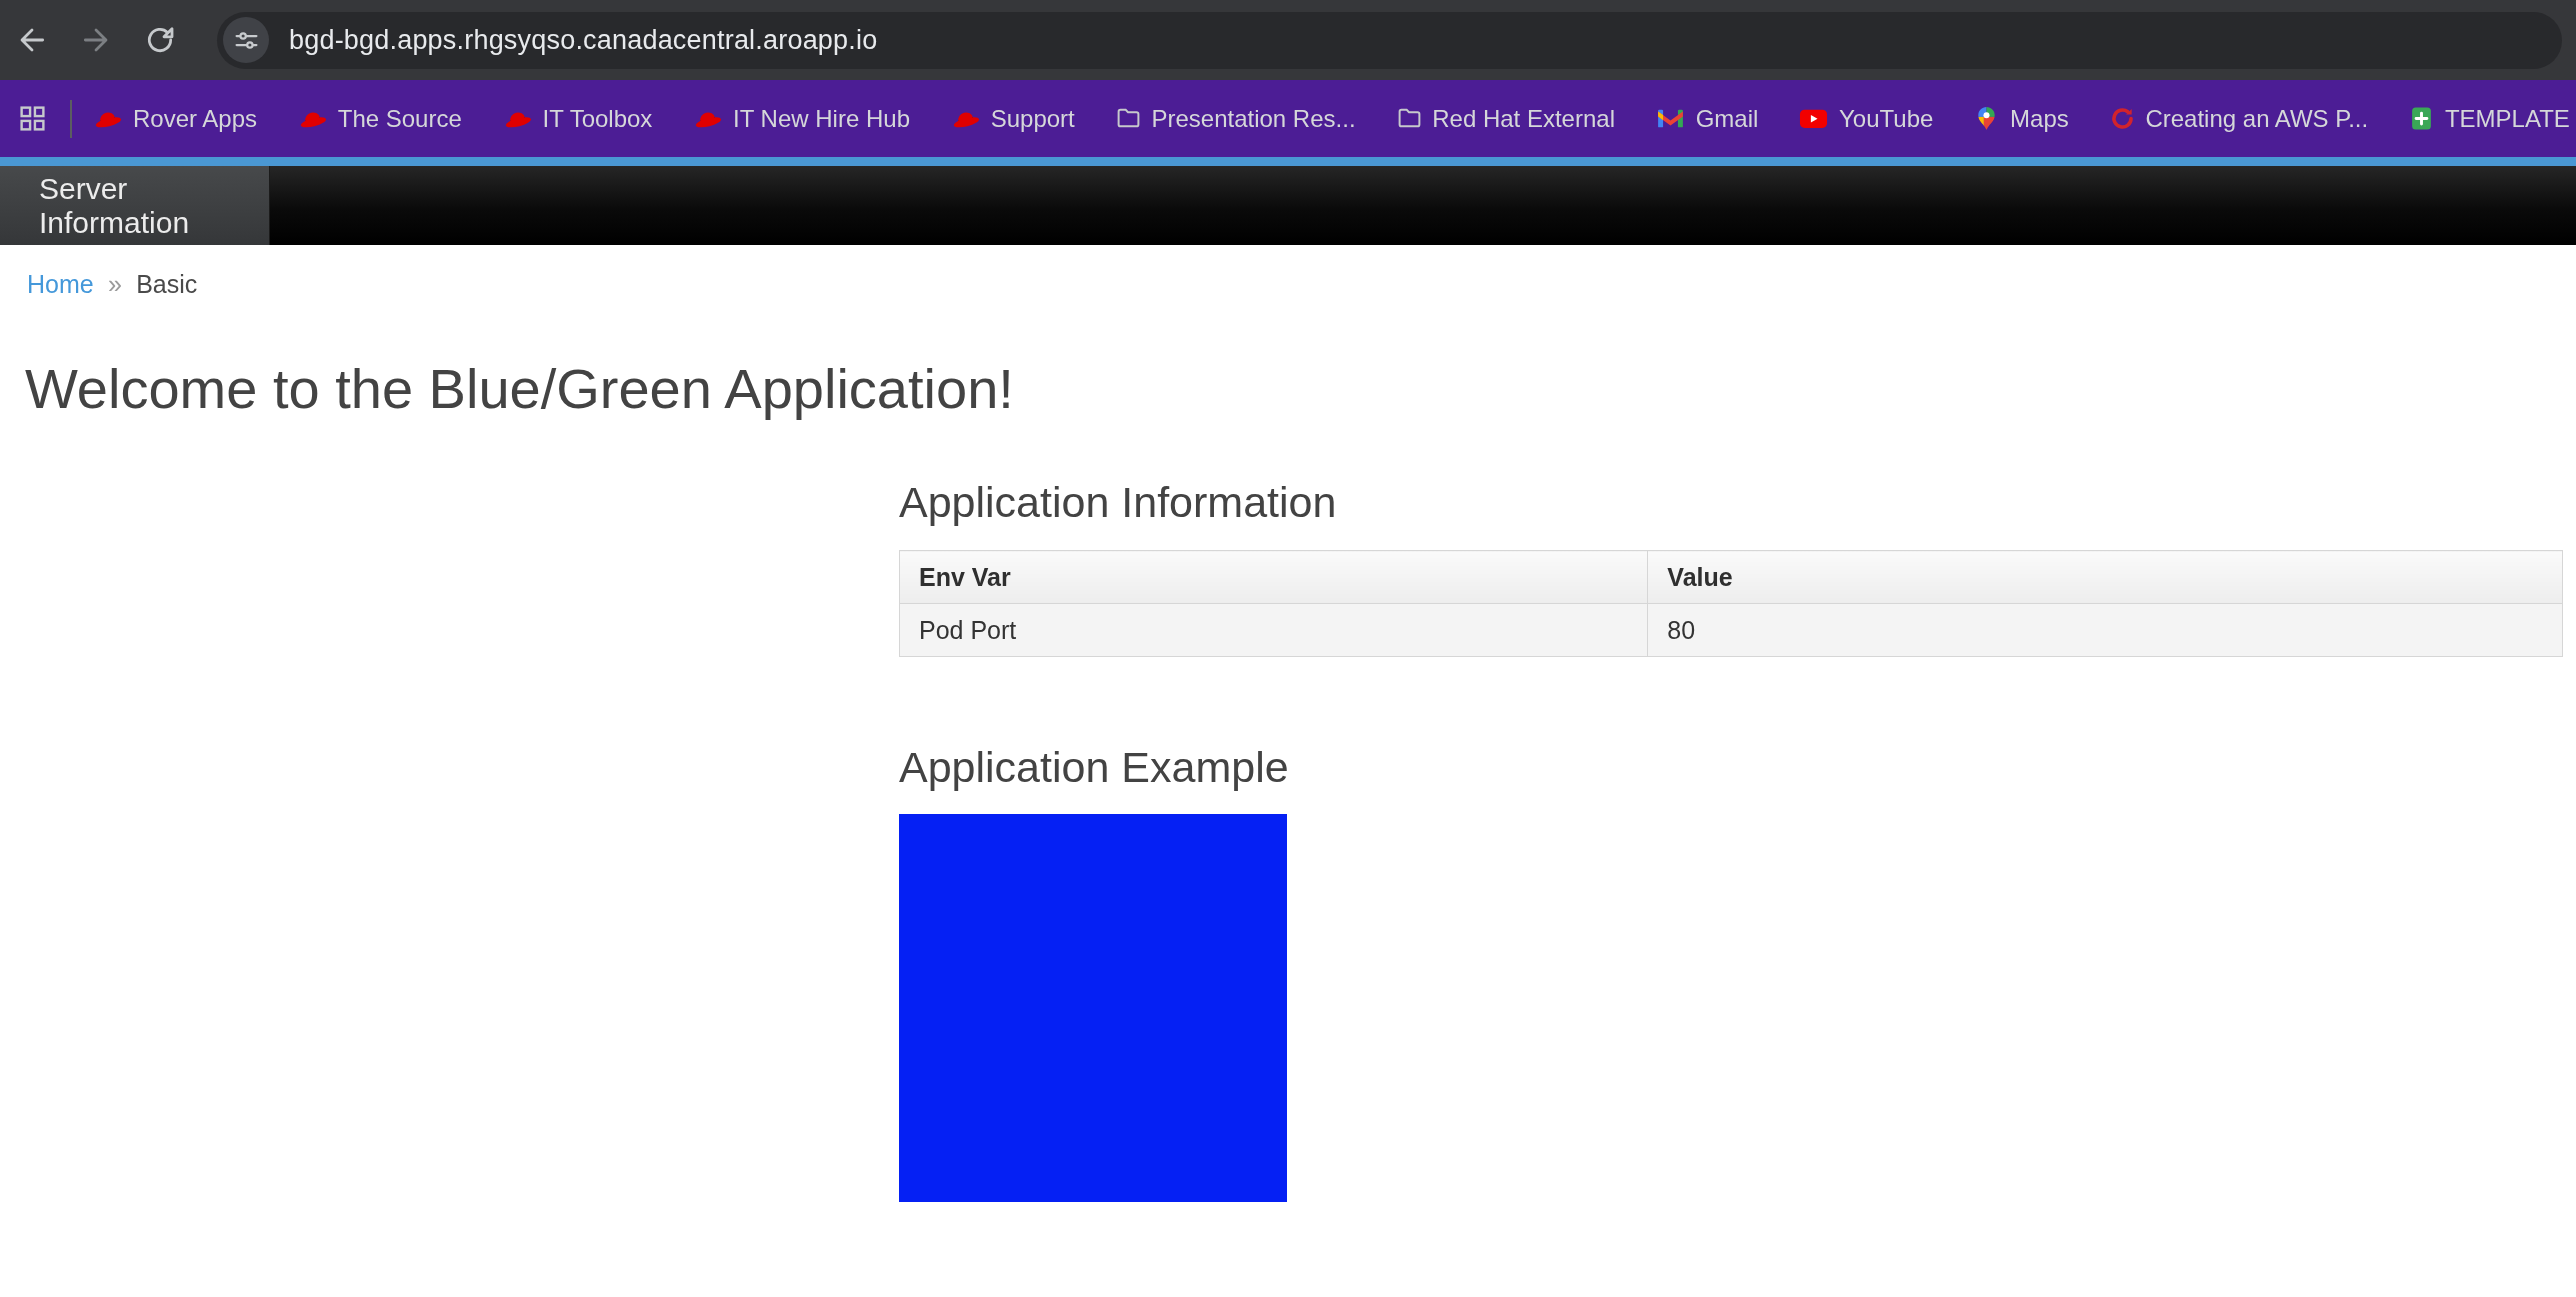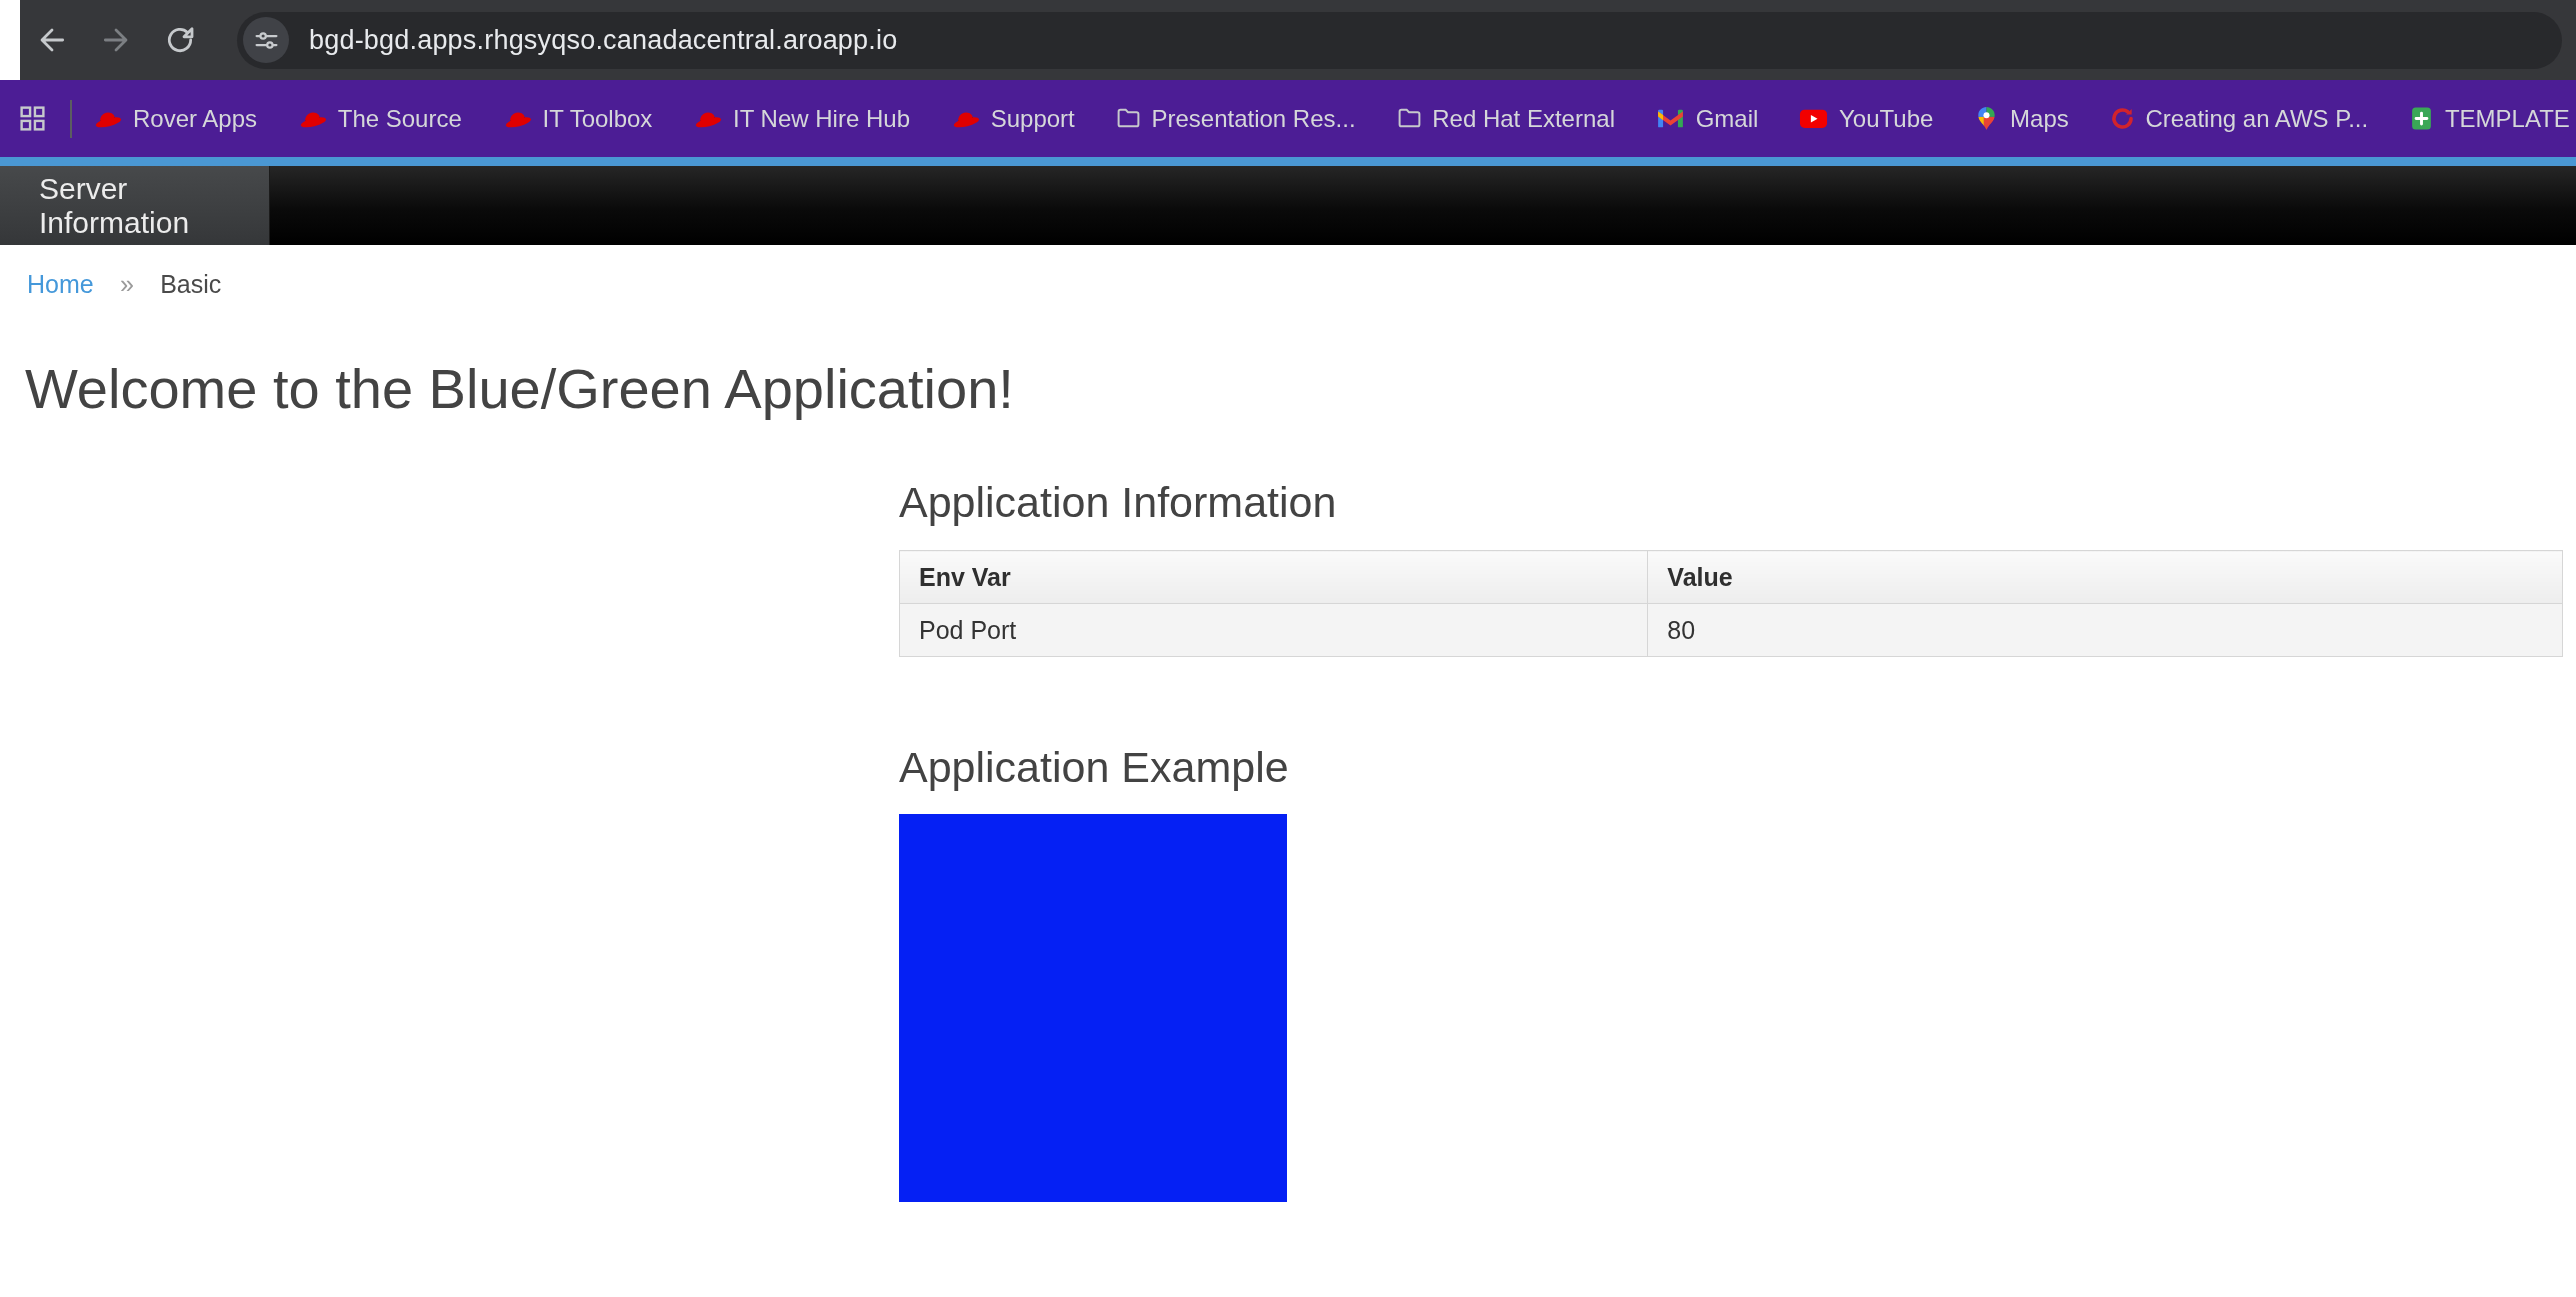--- a/index.html
+++ b/index.html
@@ -1,21 +1,21 @@
 <!DOCTYPE html>
 <html style="font-size:14.3px"><head>
 <meta charset="utf-8">
 <style>
   * { margin:0; padding:0; box-sizing:border-box; }
   html,body { background:#ffffff; }
   body { font-family:"Liberation Sans", sans-serif; }
   .screen { position:relative; width:2576px; height:1298px; background:#ffffff; overflow:hidden; }
 
   
-  .toolbar { height:80px; background:#36373a; display:flex; align-items:center; padding:0 14.3px 0 12.5px;margin-left:20px; }
+  .toolbar { height:80px; background:#36373a; display:flex; align-items:center; padding:0 14.3px 0 12.5px; }
   .navbtn { width:39px; height:39px; display:flex; align-items:center; justify-content:center;
             background:transparent; border:none; margin-right:25px; cursor:pointer; }
   .navbtn svg { width:32px; height:32px; stroke:#c6c9cc; fill:none; stroke-width:2.1; stroke-linecap:round; stroke-linejoin:round; }
   .navbtn.dim svg { stroke:#7c7f83; }
   .omnibox { flex:1; height:57px; margin-left:12.5px; background:#28292c; border-radius:29px;
              display:flex; align-items:center; padding-left:6.3px; }
   .tune-wrap { width:46px; height:46px; border-radius:50%; background:#404247; display:flex; align-items:center; justify-content:center; flex:none; }
   .tune-wrap svg { width:27px; height:27px; stroke:#c8cbce; stroke-width:2; fill:none; stroke-linecap:round; }
   .url-text { margin-left:19.7px; font-size:27px; color:#e8eaed; letter-spacing:0.2px; white-space:nowrap; }
 
@@ -31,21 +31,21 @@
   .bml { font-size:24px; color:#d5d7d9; white-space:nowrap; }
 
   
   .blue-strip { height:9px; background:#4a97d3; }
   .app-navbar { height:79px; background:linear-gradient(180deg,#262626 0%,#0a0a0a 55%,#000000 100%); display:flex; }
   .nav-tab { width:270px; height:100%; background:linear-gradient(180deg,#47494b,#353739);
              color:#ececec; font-size:30px; display:flex; align-items:center; padding-left:39px;
              border-right:0.9px solid #1b1b1b; cursor:pointer; }
 
   
-  .breadcrumb { margin:25px 0 0 27px; font-size:25px; display:flex; align-items:center;gap:12px; }
+  .breadcrumb { margin:25px 0 0 27px; font-size:25px; display:flex; align-items:center; }
   .crumb-link { color:#4498da; text-decoration:none; cursor:pointer; }
   .crumb-sep { color:#9b9b9b; margin:0 14.3px; }
   .crumb-current { color:#4a4a4a; }
 
   h1.page-title { margin:57px 0 0 25px; font-size:56px; font-weight:300; color:#434343; }
   p.page-sub { margin:39px 0 0 25px; font-size:25px; color:#333333; }
 
   .app-section { margin:57px 0 0 899px; width:1664px; }
   h2.sec-h { font-size:43px; font-weight:300; color:#434343; }
   table.info-table { margin-top:23px; width:100%; border-collapse:collapse; font-size:25px; color:#333; }

